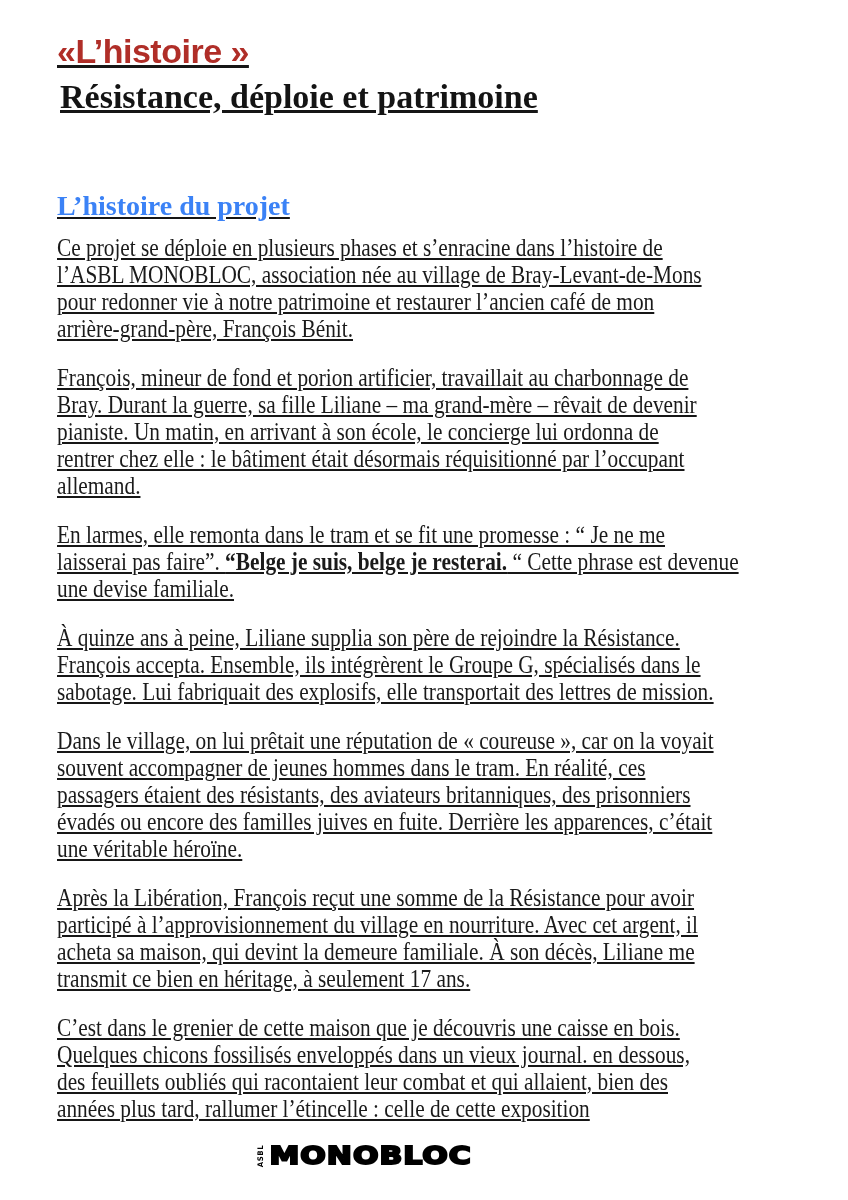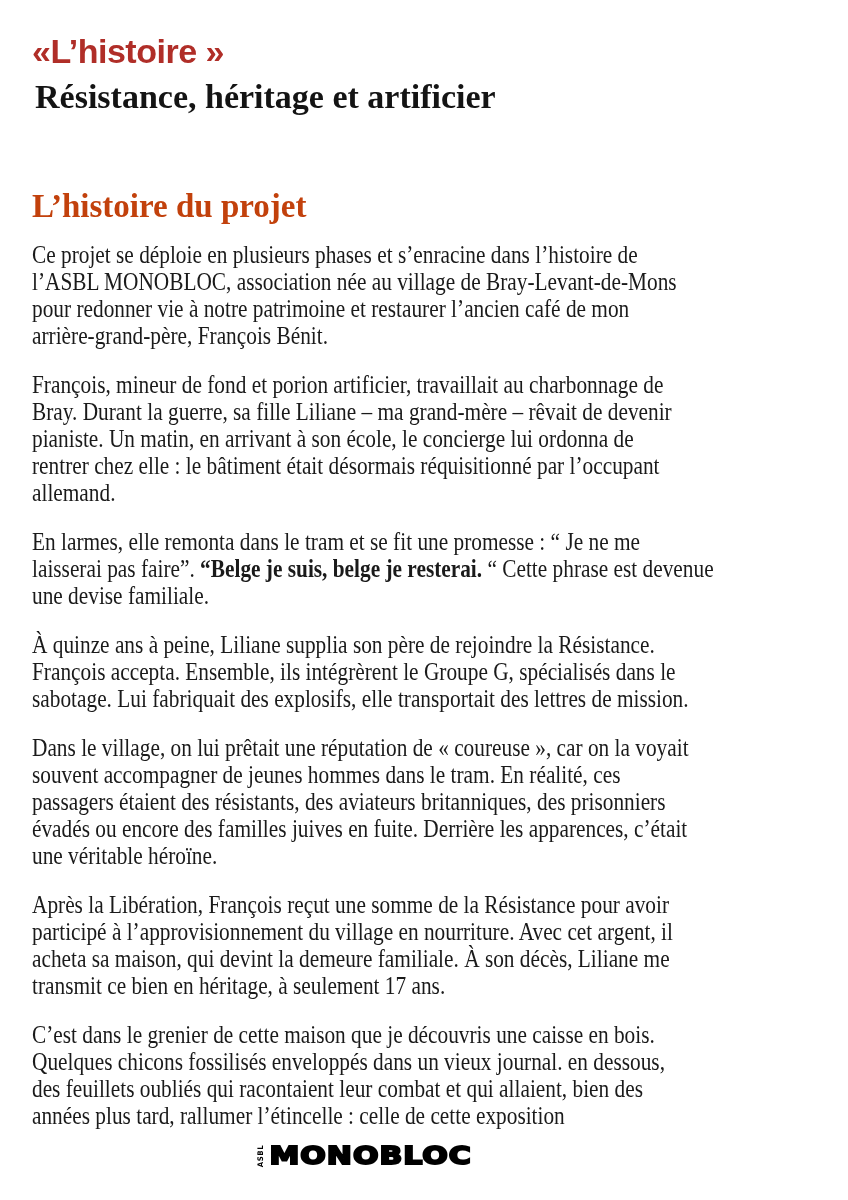--- a/index.html
+++ b/index.html
@@ -6,23 +6,24 @@
     margin: 0;
     padding: 0;
     background: #ffffff;
   }
   .page {
     position: relative;
     width: 848px;
     height: 1200px;
     background: #ffffff;
     box-sizing: border-box;
-    padding: 30px 0 0 32px;
+    padding: 30px 0 0 57px;
     overflow: hidden;
     color: #161616;
+    text-decoration: underline;
   }
   
   .kicker {
     margin: 0;
     font-family: "Liberation Sans", sans-serif;
     font-weight: bold;
     font-size: 34px;
     line-height: 42px;
     letter-spacing: -0.5px;
     color: #b02e28;
@@ -31,26 +32,26 @@
   .title {
     margin: 4px 0 0 3px;
     font-family: "Liberation Serif", serif;
     font-weight: bold;
     font-size: 34px;
     line-height: 41px;
     color: #141414;
   }
   
   .section-heading {
-    margin: 72px 0 18px 0;
+    margin: 72px 0 11px 0;
     font-family: "Liberation Serif", serif;
     font-weight: bold;
-    font-size: 33px;
+    font-size: 28px;
     line-height: 34px;
-    color: #c2410c;
+    color: #3b82f6;
   }
   
   .body-par {
     margin: 0 0 22px 0;
     font-family: "Liberation Serif", serif;
     font-size: 26px;
     line-height: 27px;
     color: #1a1a1a;
     white-space: pre;
     transform: scaleX(0.82);
@@ -88,21 +89,21 @@
     transform-origin: center;
   }
 </style>
 </head>
 <body>
 
 <main class="page">
 
   <header>
     <h1 class="kicker">«L’histoire »</h1>
-    <h2 class="title">Résistance, héritage et artificier</h2>
+    <h2 class="title">Résistance, déploie et patrimoine</h2>
   </header>
 
   <section>
     <h3 class="section-heading">L’histoire du projet</h3>
 
     <p class="body-par">Ce projet se déploie en plusieurs phases et s’enracine dans l’histoire de
 l’ASBL MONOBLOC, association née au village de Bray-Levant-de-Mons
 pour redonner vie à notre patrimoine et restaurer l’ancien café de mon
 arrière-grand-père, François Bénit.</p>
 

